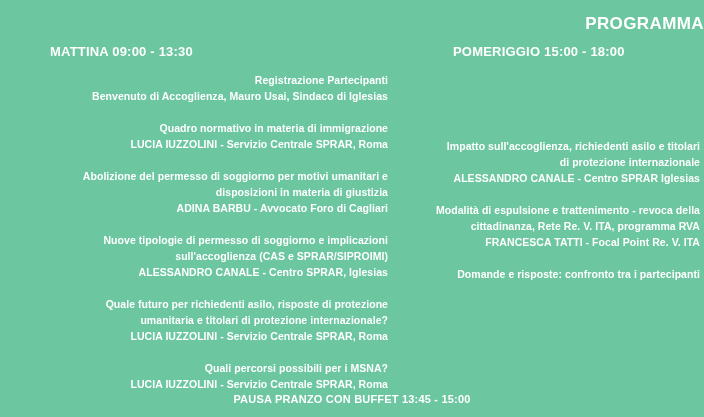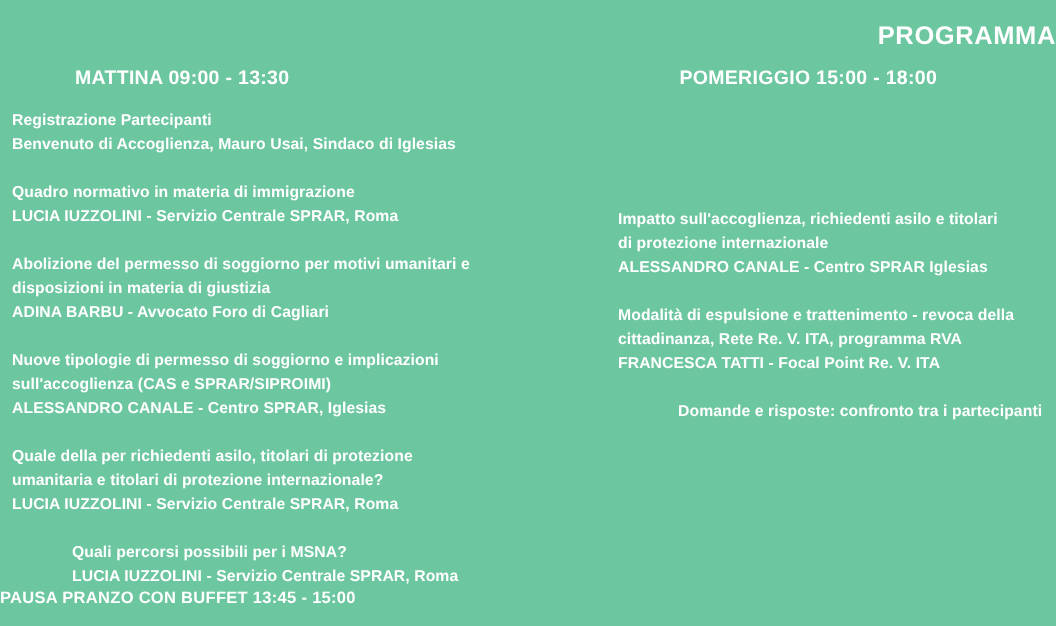--- a/index.html
+++ b/index.html
@@ -62,37 +62,39 @@
     left: 8px;
     width: 380px;
   }
   .column.right {
     left: 412px;
     width: 288px;
     top: 138px;
   }
   .block {
     margin-bottom: 16px;
+    text-align: right;
   }
   .block:last-child {
     margin-bottom: 0;
     margin-left: 40px;
   }
   .line {
     font-size: 10.5px;
     font-weight: bold;
     line-height: 16px;
     letter-spacing: 0.05px;
     white-space: nowrap;
   }
   .footer-note {
     position: absolute;
     left: 0;
     bottom: 11px;
     width: 704px;
+    text-align: center;
     font-size: 11px;
     font-weight: bold;
     line-height: 14px;
     letter-spacing: 0.2px;
   }
 </style>
 </head>
 <body>
 
 <div class="poster">
@@ -117,21 +119,21 @@
         <div class="line">Abolizione del permesso di soggiorno per motivi umanitari e</div>
         <div class="line">disposizioni in materia di giustizia</div>
         <div class="line">ADINA BARBU - Avvocato Foro di Cagliari</div>
       </div>
       <div class="block">
         <div class="line">Nuove tipologie di permesso di soggiorno e implicazioni</div>
         <div class="line">sull'accoglienza (CAS e SPRAR/SIPROIMI)</div>
         <div class="line">ALESSANDRO CANALE - Centro SPRAR, Iglesias</div>
       </div>
       <div class="block">
-        <div class="line">Quale della per richiedenti asilo, titolari di protezione</div>
+        <div class="line">Quale futuro per richiedenti asilo, risposte di protezione</div>
         <div class="line">umanitaria e titolari di protezione internazionale?</div>
         <div class="line">LUCIA IUZZOLINI - Servizio Centrale SPRAR, Roma</div>
       </div>
       <div class="block">
         <div class="line">Quali percorsi possibili per i MSNA?</div>
         <div class="line">LUCIA IUZZOLINI - Servizio Centrale SPRAR, Roma</div>
       </div>
     </div>
 
   <div class="column right" id="afternoon-column">

